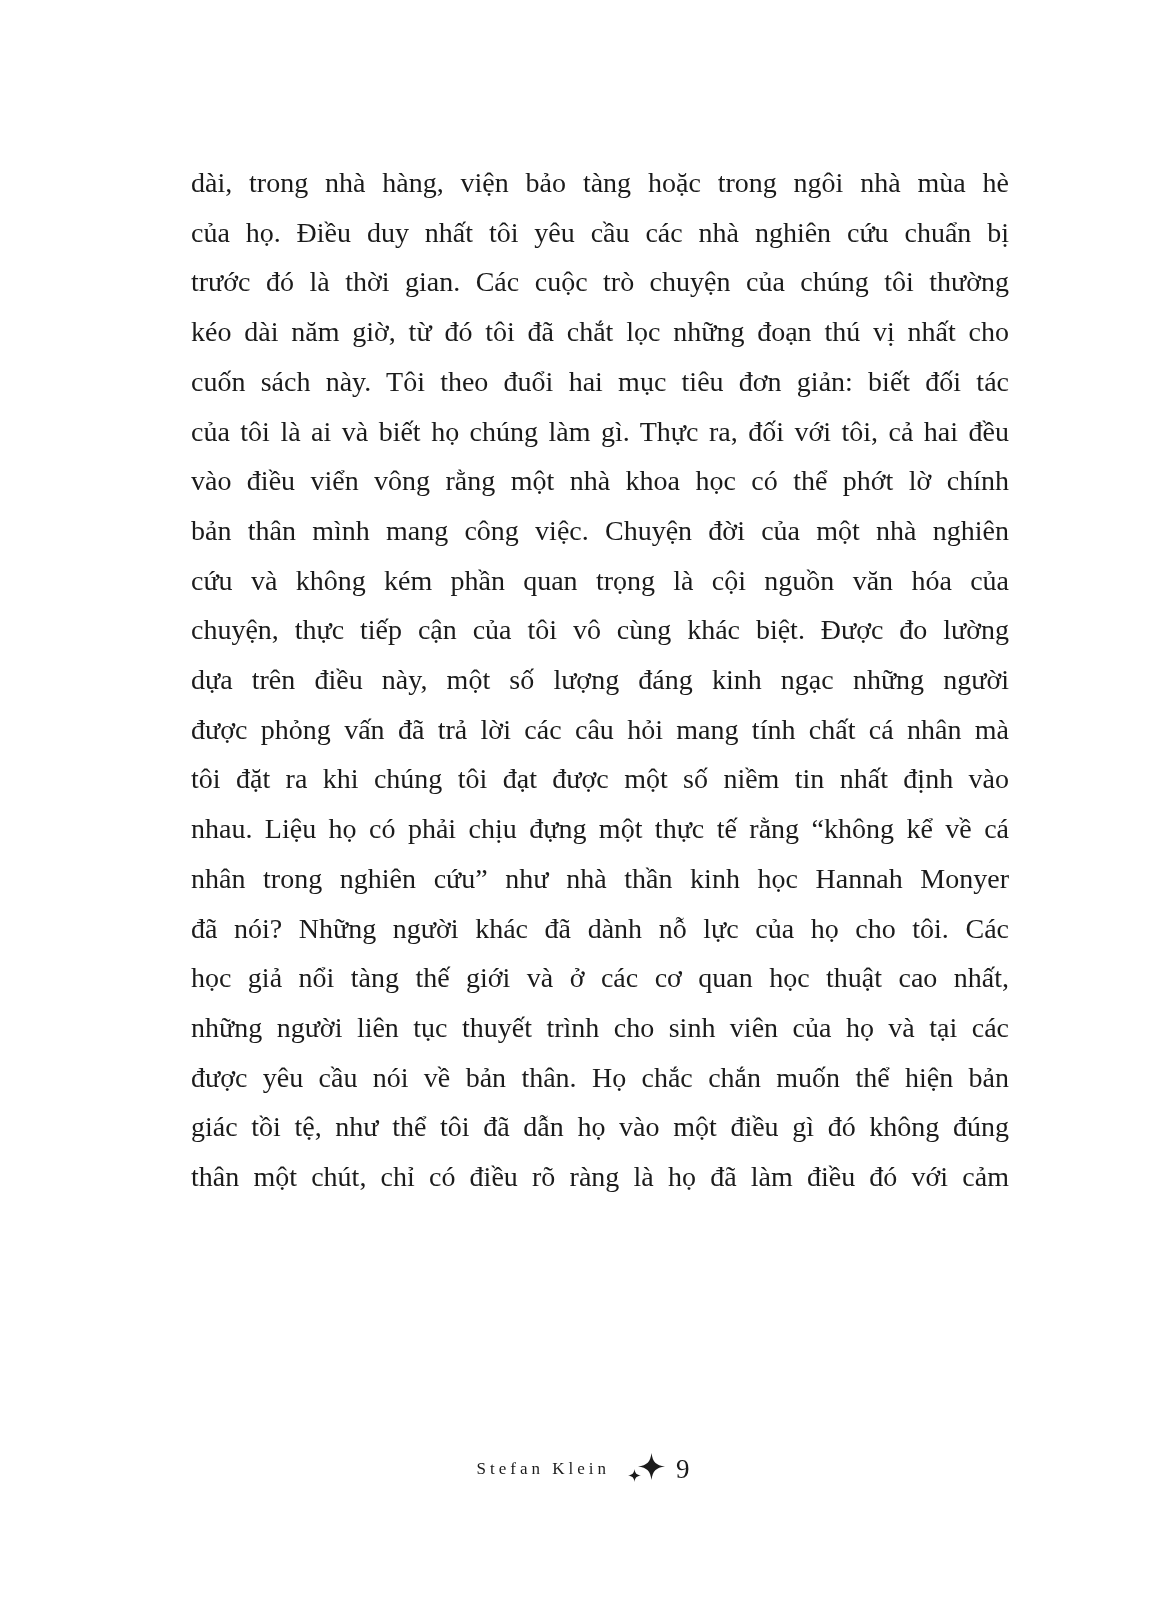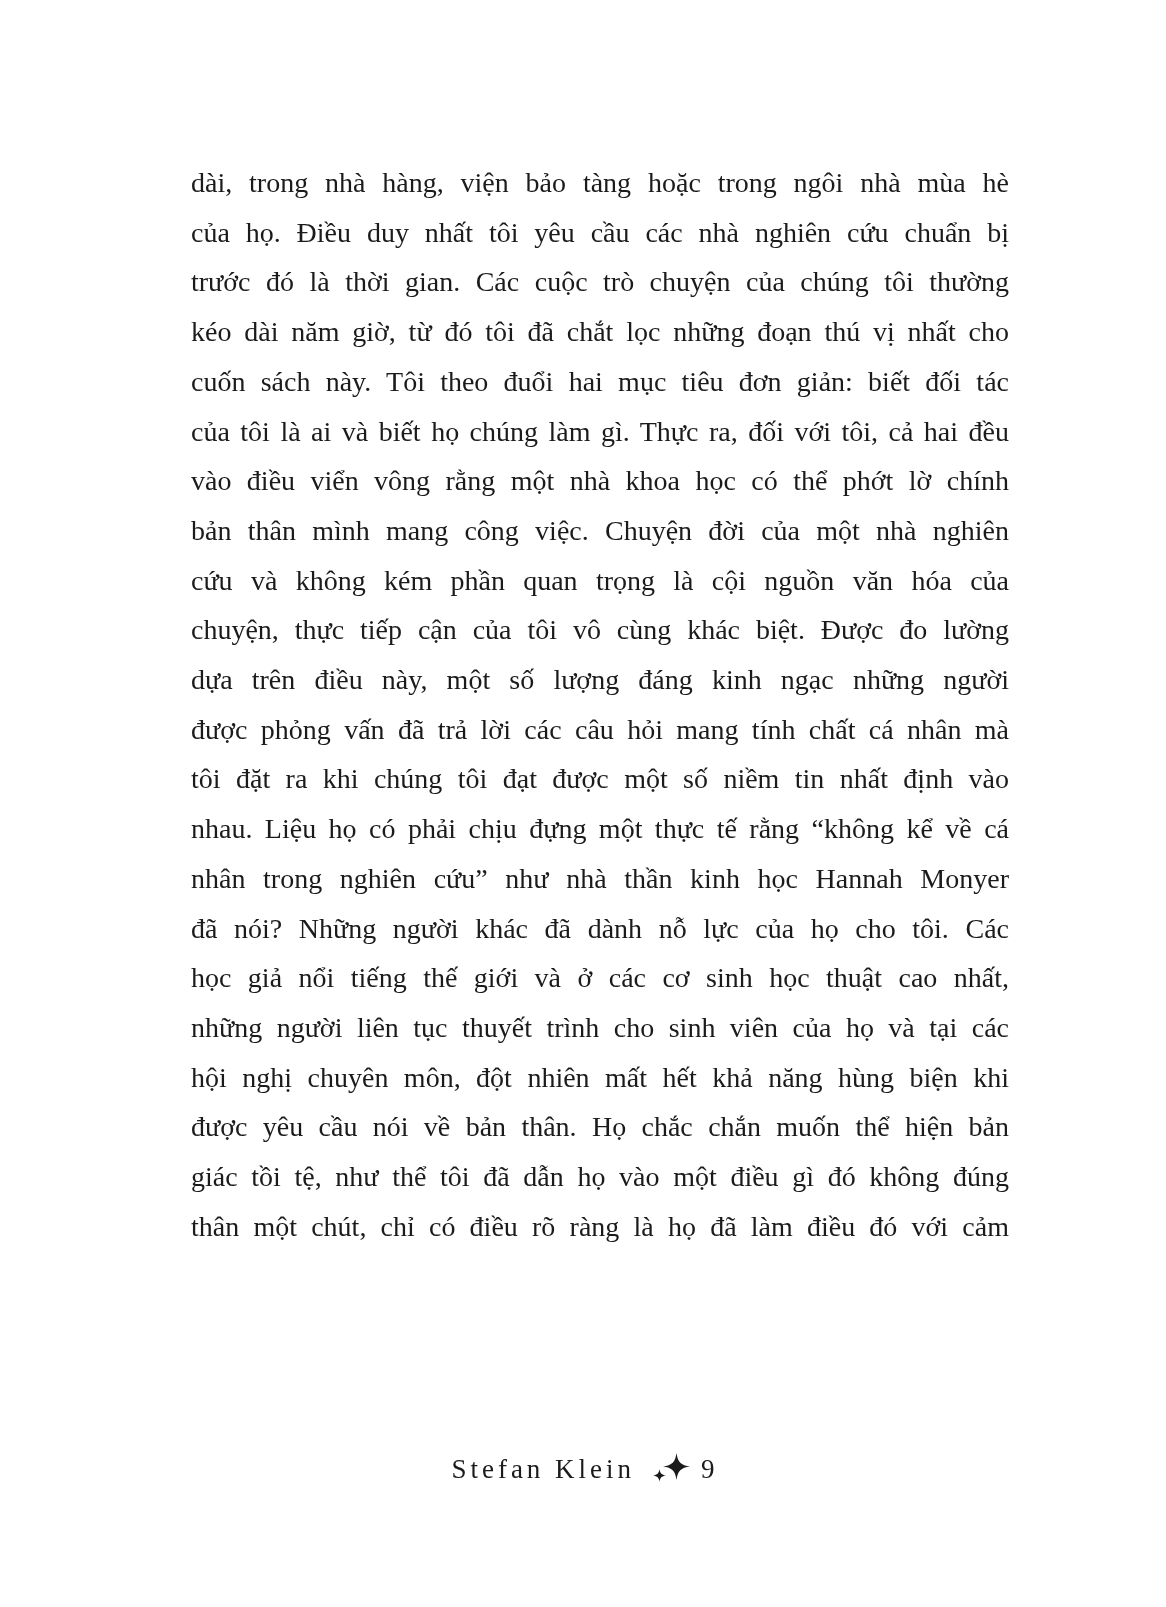--- a/index.html
+++ b/index.html
@@ -35,21 +35,21 @@
     top: 1452px;
     left: 0;
     width: 100%;
     display: flex;
     justify-content: center;
     align-items: center;
     font-family: "Liberation Serif", "DejaVu Serif", serif;
     color: #1b1b1b;
   }
   .footer-author {
-    font-size: 27px;
+    font-size: 17px;
     letter-spacing: 4px;
   }
   .ornament {
     position: relative;
     display: inline-block;
     width: 40px;
     height: 34px;
     margin: 0 10px 0 16px;
   }
   .star-lg {
@@ -82,23 +82,22 @@
       <div class="line">vào điều viển vông rằng một nhà khoa học có thể phớt lờ chính</div>
       <div class="line">bản thân mình mang công việc. Chuyện đời của một nhà nghiên</div>
       <div class="line">cứu và không kém phần quan trọng là cội nguồn văn hóa của</div>
       <div class="line">chuyện, thực tiếp cận của tôi vô cùng khác biệt. Được đo lường</div>
       <div class="line">dựa trên điều này, một số lượng đáng kinh ngạc những người</div>
       <div class="line">được phỏng vấn đã trả lời các câu hỏi mang tính chất cá nhân mà</div>
       <div class="line">tôi đặt ra khi chúng tôi đạt được một số niềm tin nhất định vào</div>
       <div class="line">nhau. Liệu họ có phải chịu đựng một thực tế rằng “không kể về cá</div>
       <div class="line">nhân trong nghiên cứu” như nhà thần kinh học Hannah Monyer</div>
       <div class="line">đã nói? Những người khác đã dành nỗ lực của họ cho tôi. Các</div>
-      <div class="line">học giả nổi tiếng thế giới và ở các cơ sinh học thuật cao nhất,</div>
+      <div class="line">học giả nổi tàng thế giới và ở các cơ quan học thuật cao nhất,</div>
       <div class="line">những người liên tục thuyết trình cho sinh viên của họ và tại các</div>
-      <div class="line">hội nghị chuyên môn, đột nhiên mất hết khả năng hùng biện khi</div>
       <div class="line">được yêu cầu nói về bản thân. Họ chắc chắn muốn thể hiện bản</div>
       <div class="line">giác tồi tệ, như thể tôi đã dẫn họ vào một điều gì đó không đúng</div>
       <div class="line">thân một chút, chỉ có điều rõ ràng là họ đã làm điều đó với cảm</div>
     </div>
 
   <div class="footer">
     <span class="footer-author">Stefan Klein</span>
     <span class="ornament">
       <svg class="star-lg" width="27" height="27" viewBox="0 0 24 24" aria-hidden="true">
         <path d="M12 0 C13 8 16 11 24 12 C16 13 13 16 12 24 C11 16 8 13 0 12 C8 11 11 8 12 0 Z" fill="#1b1b1b"></path>

